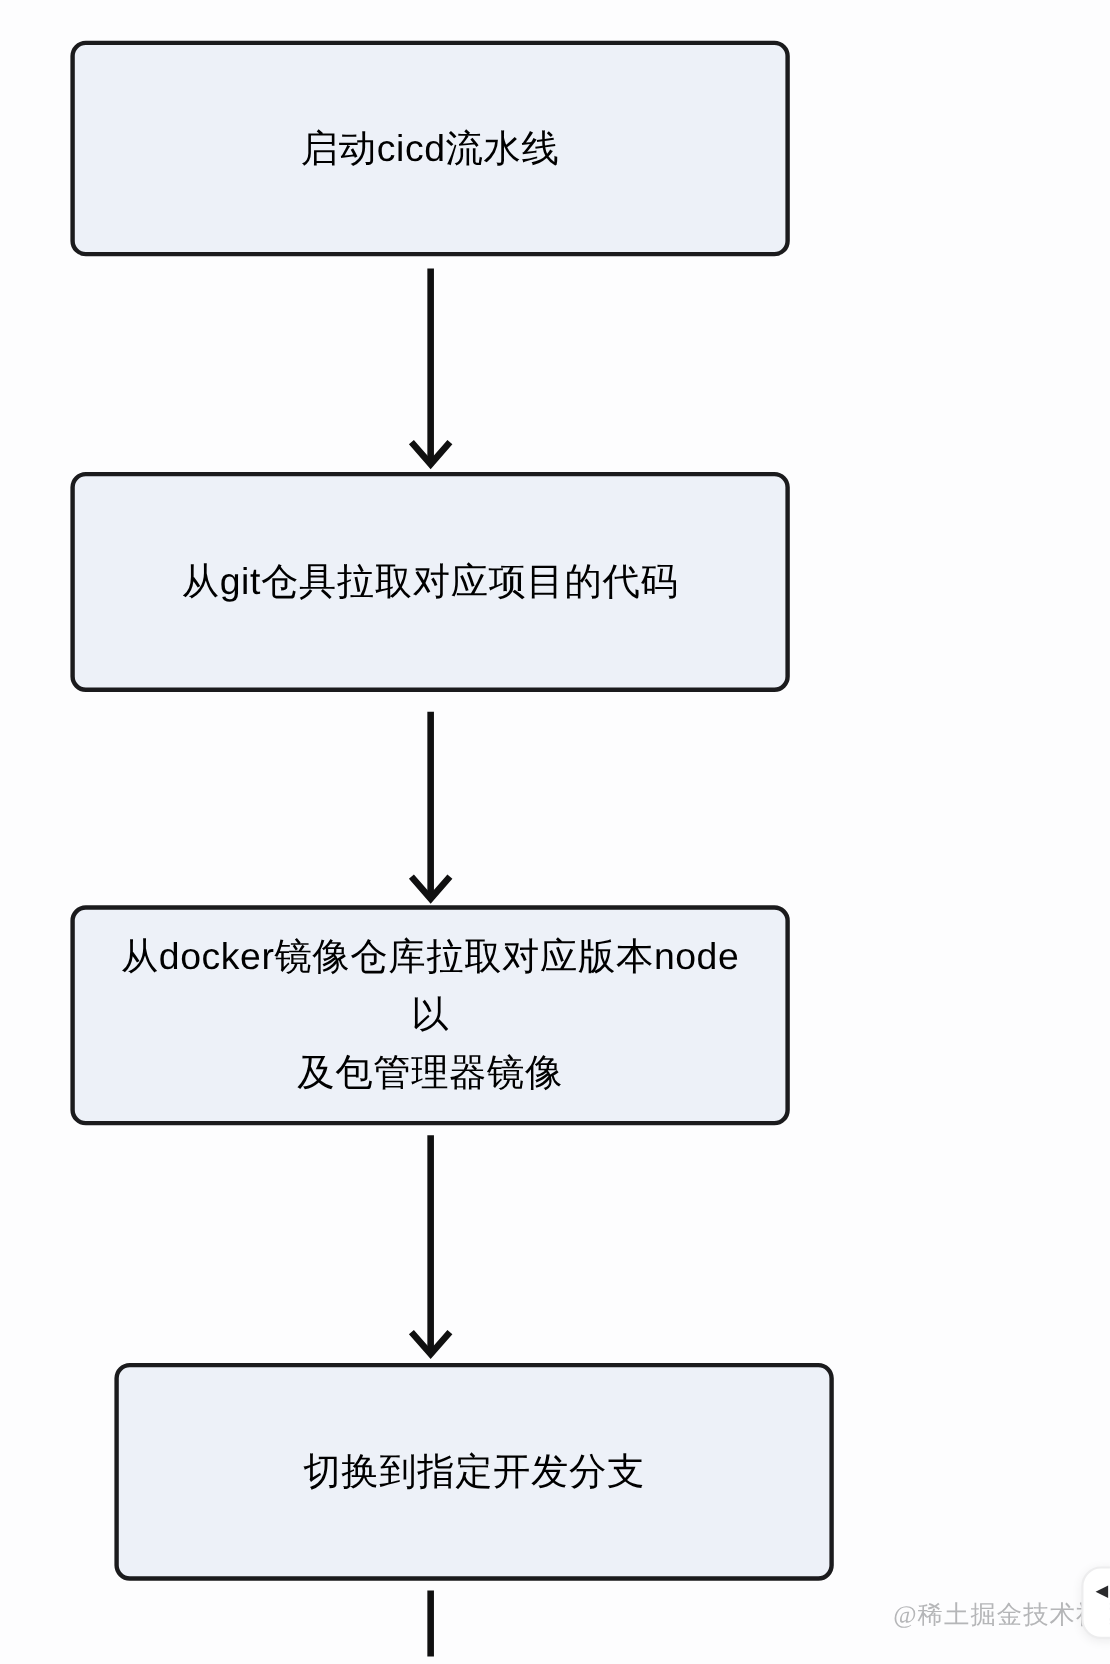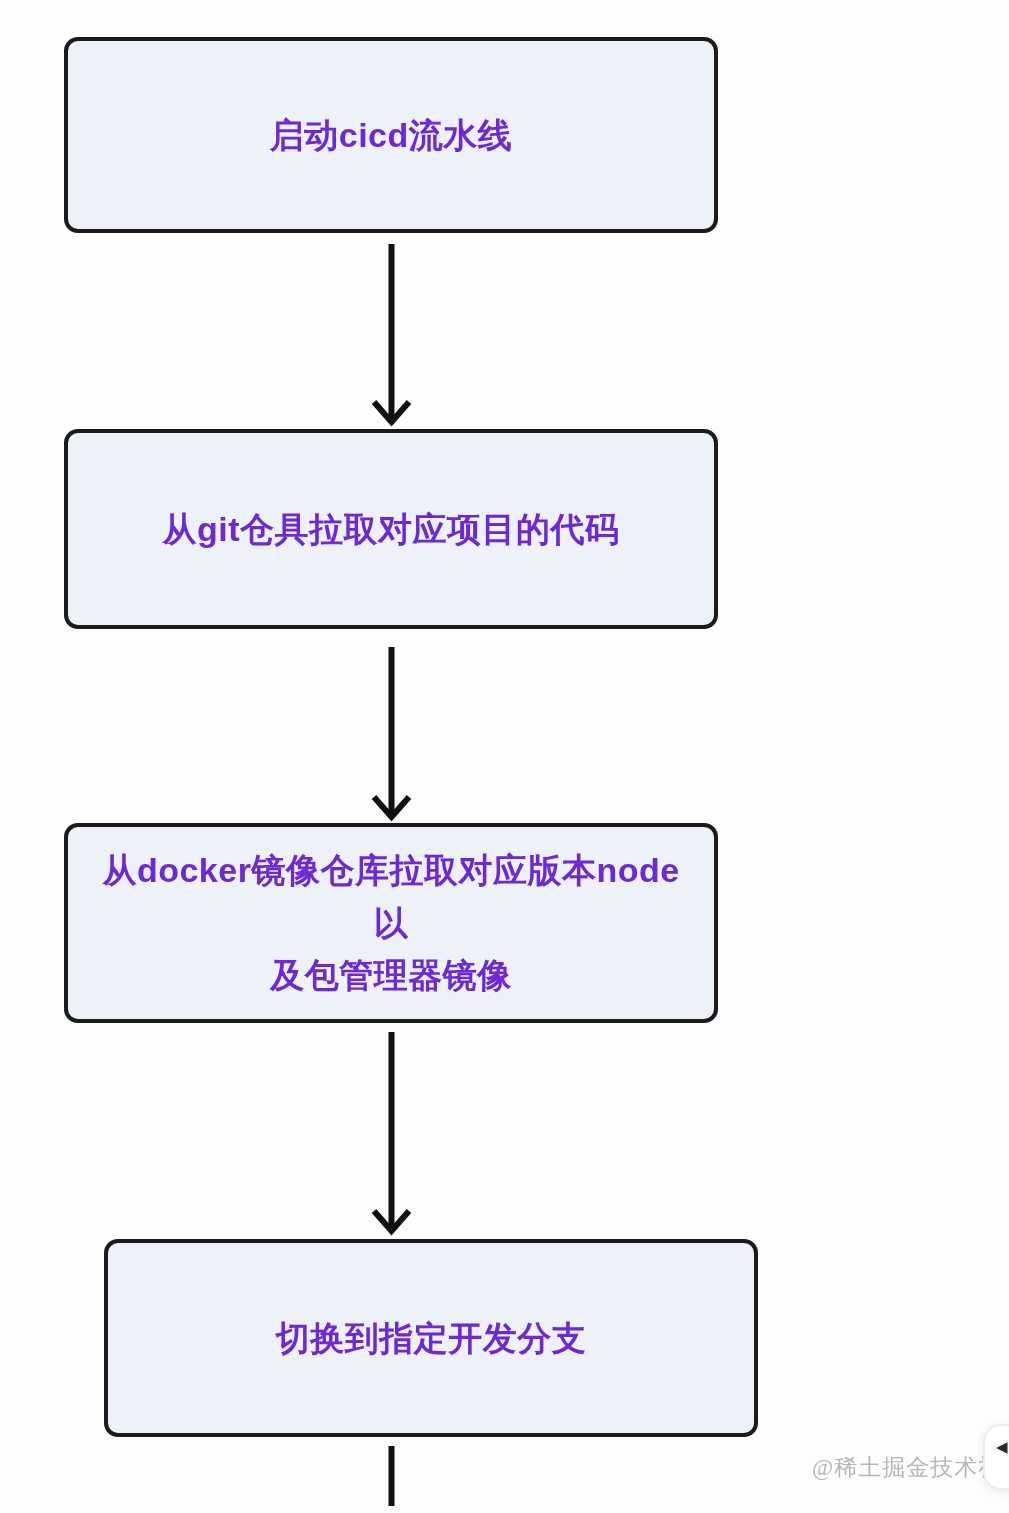--- a/index.html
+++ b/index.html
@@ -28,22 +28,22 @@
     border-radius: 14px;
     display: flex;
     align-items: center;
     justify-content: center;
     text-align: center;
     padding: 0 28px;
   }
   .flow-node .node-label {
     font-size: 34px;
     line-height: 1.55;
-    font-weight: 700;
-    color: #6d28d9;
+    font-weight: 400;
+    color: #000000;
     white-space: pre-line;
     letter-spacing: 0.5px;
   }
   #node-start        { top: 37px;   height: 196px; }
   #node-git-pull     { top: 429px;  height: 200px; }
   #node-docker-pull  { top: 823px;  height: 200px; }
   #node-checkout     { top: 1239px; height: 198px; margin-left: 40px; }
 
   svg.arrow-layer {
     position: absolute;

